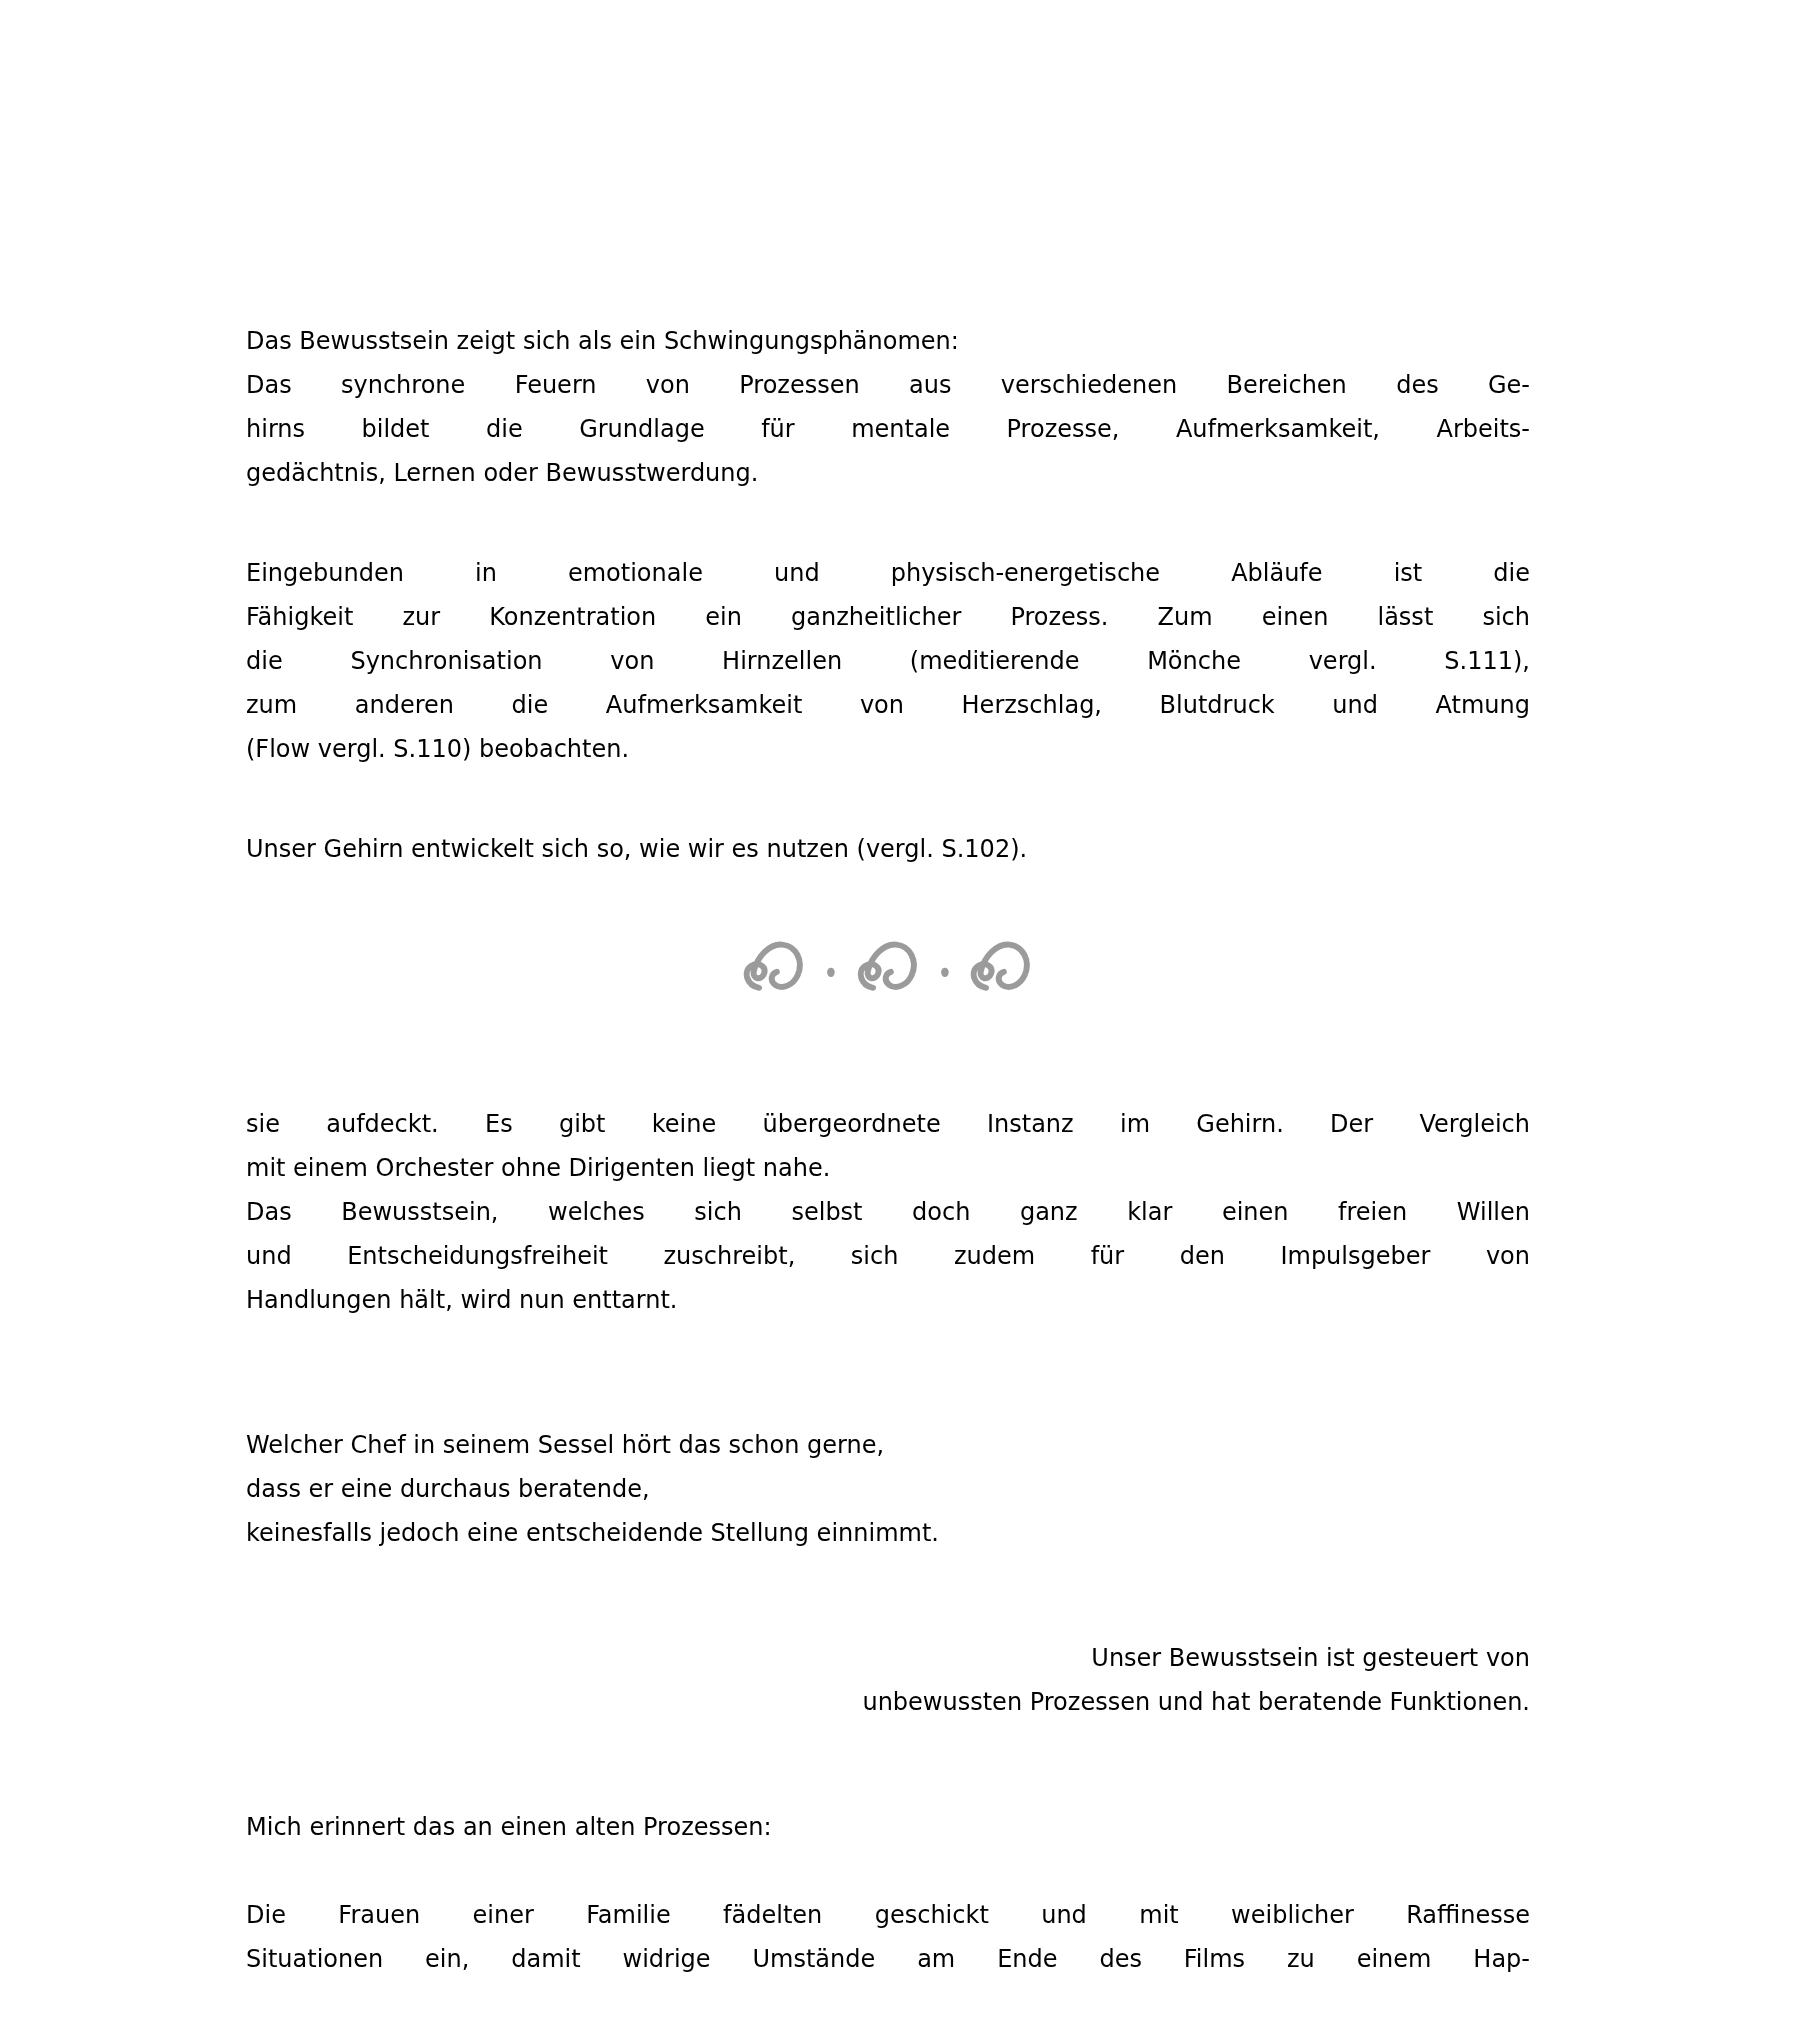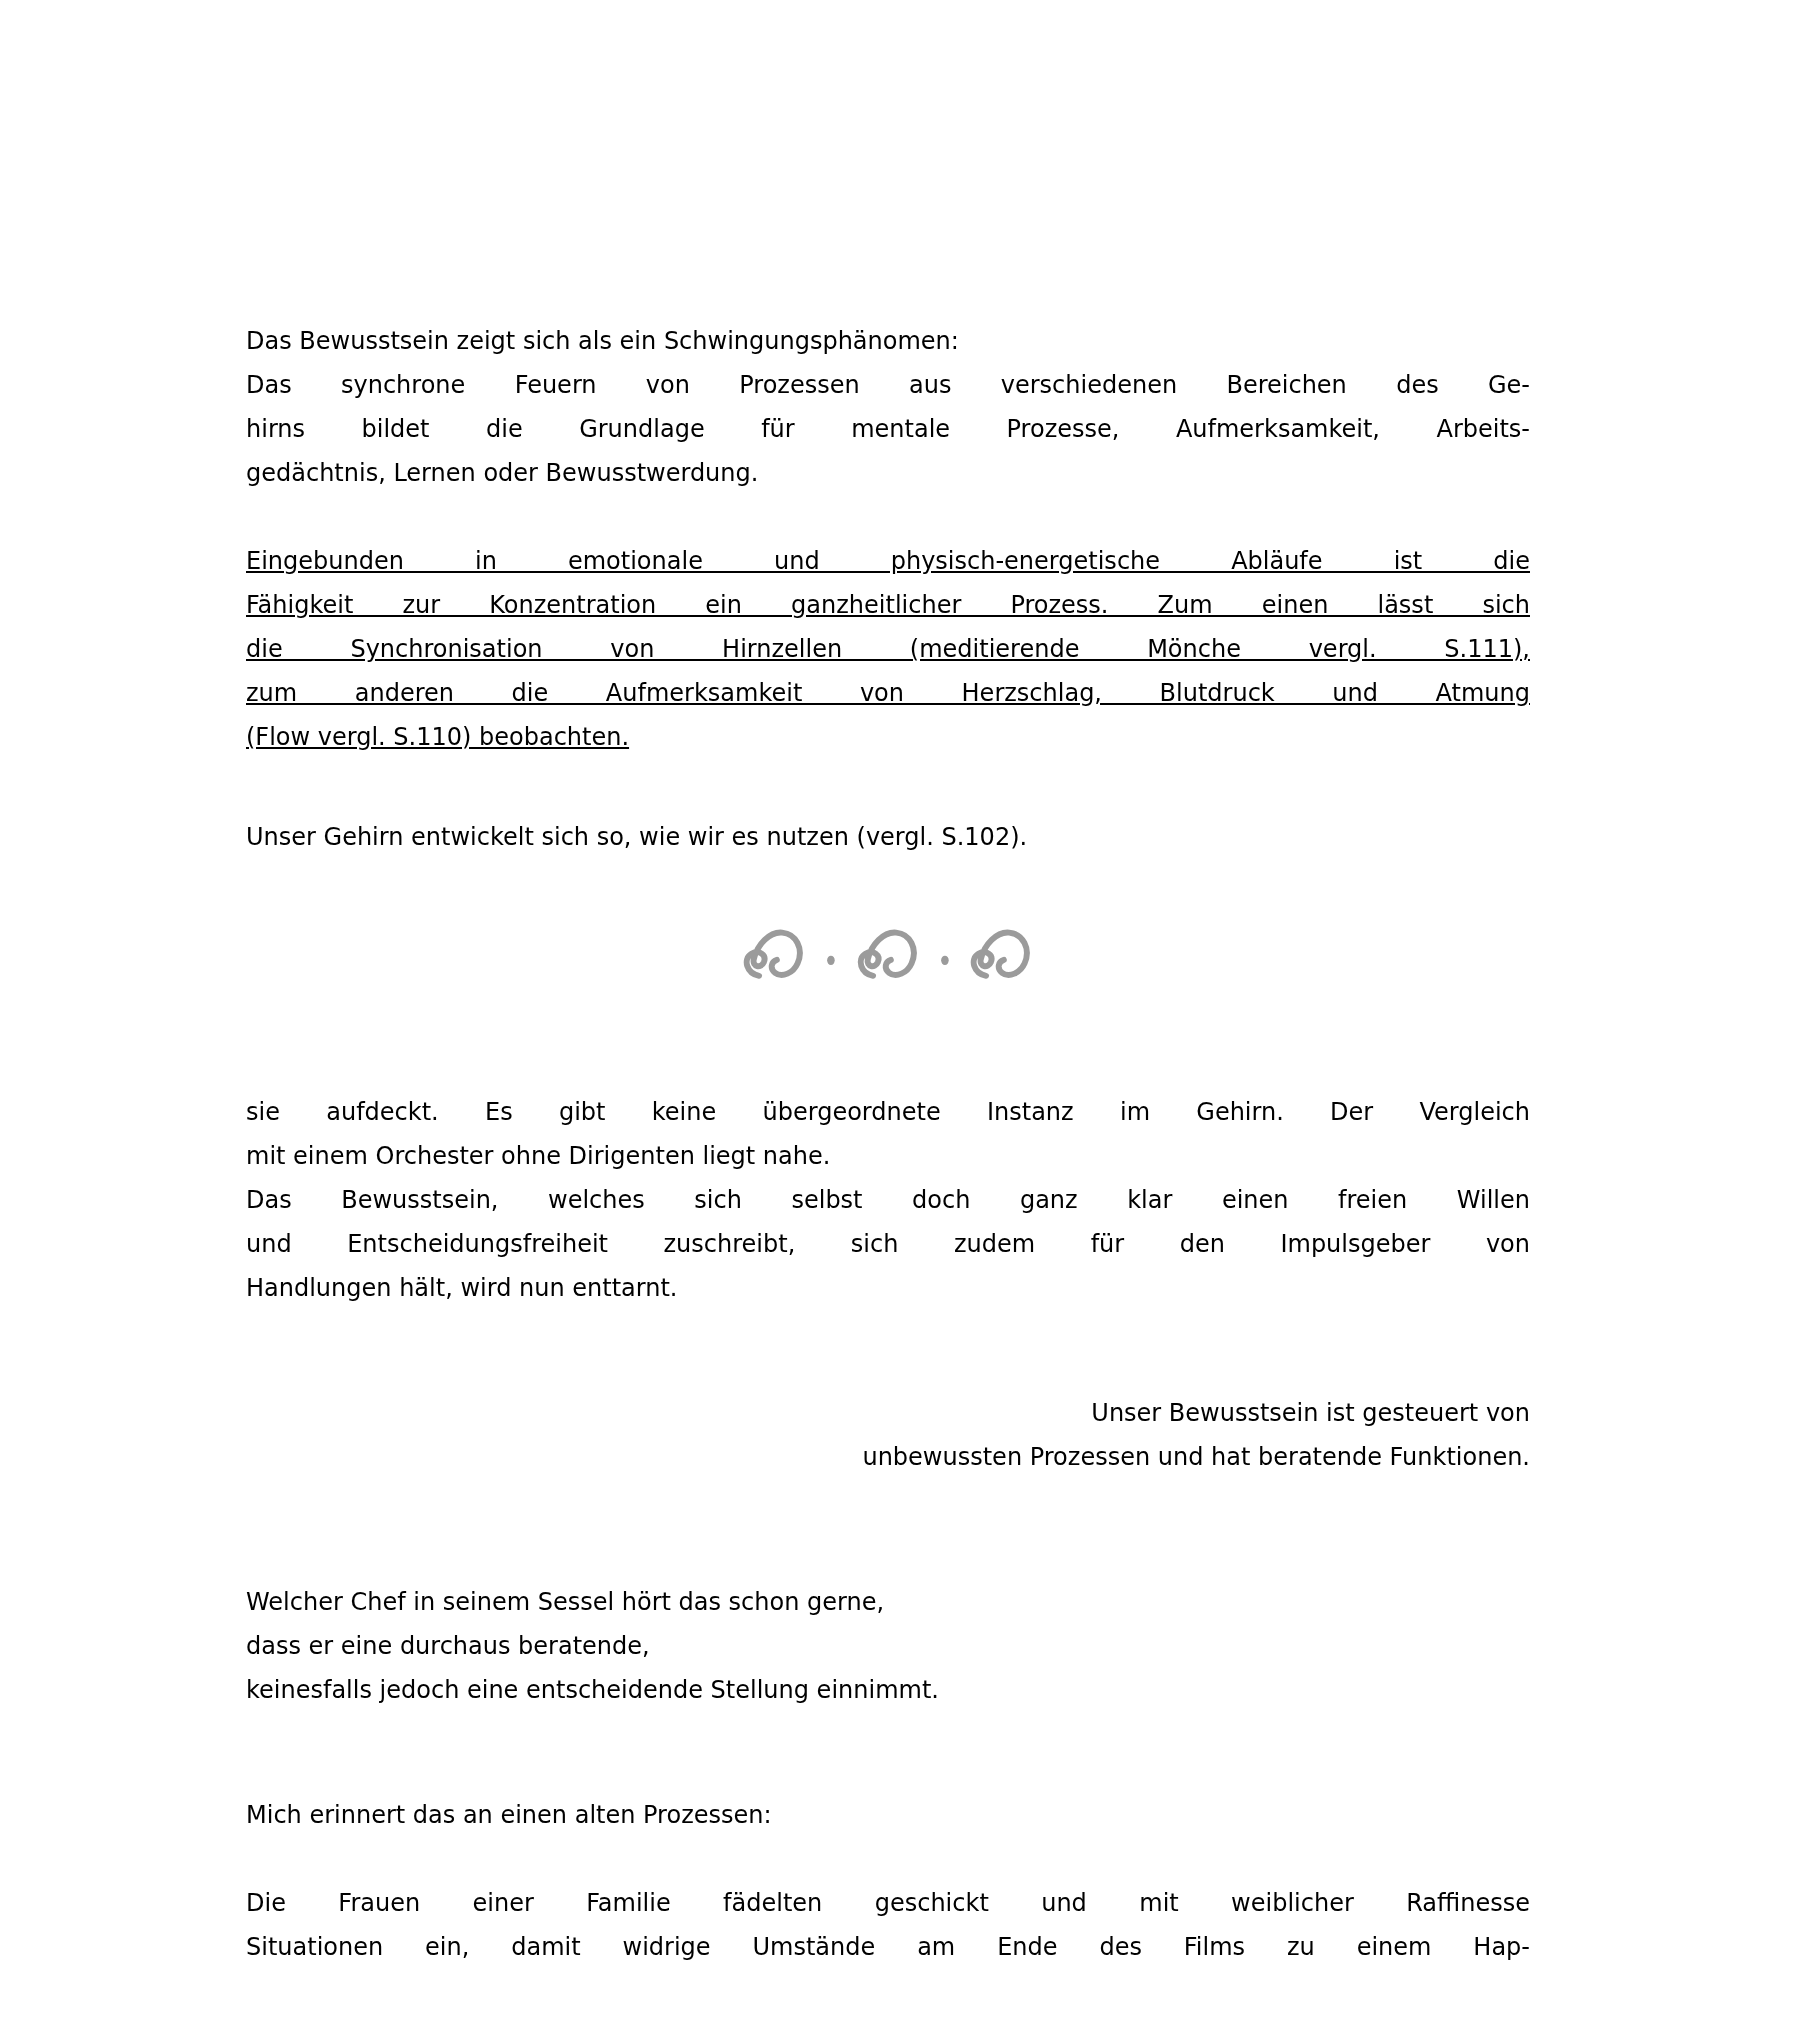--- a/index.html
+++ b/index.html
@@ -51,21 +51,21 @@
 </head>
 <body style="background: rgb(255, 255, 255); color: rgb(0, 0, 0);">
 
 <div id="text-flow">
     <div class="para" style="margin-top: 0px;">
       <div class="line l">Das Bewusstsein zeigt sich als ein Schwingungsphänomen:</div>
       <div class="line j">Das synchrone Feuern von Prozessen aus verschiedenen Bereichen des Ge-</div>
       <div class="line j">hirns bildet die Grundlage für mentale Prozesse, Aufmerksamkeit, Arbeits-</div>
       <div class="line l">gedächtnis, Lernen oder Bewusstwerdung.</div>
     </div>
-    <div class="para" style="margin-top: 44px; text-decoration: underline;">
+    <div class="para" style="margin-top: 56px;">
       <div class="line j">Eingebunden in emotionale und physisch-energetische Abläufe ist die</div>
       <div class="line j">Fähigkeit zur Konzentration ein ganzheitlicher Prozess. Zum einen lässt sich</div>
       <div class="line j">die Synchronisation von Hirnzellen (meditierende Mönche vergl. S.111),</div>
       <div class="line j">zum anderen die Aufmerksamkeit von Herzschlag, Blutdruck und Atmung</div>
       <div class="line l">(Flow vergl. S.110) beobachten.</div>
     </div>
     <div class="para" style="margin-top: 56px;">
       <div class="line l">Unser Gehirn entwickelt sich so, wie wir es nutzen (vergl. S.102).</div>
     </div>
     <div class="orn-row" style="margin-top: 61px;">
@@ -83,28 +83,28 @@
     </div>
     <div class="para" style="margin-top: 101px;">
       <div class="line j">sie aufdeckt. Es gibt keine übergeordnete Instanz im Gehirn. Der Vergleich</div>
       <div class="line l">mit einem Orchester ohne Dirigenten liegt nahe.</div>
     </div>
     <div class="para" style="">
       <div class="line j">Das Bewusstsein, welches sich selbst doch ganz klar einen freien Willen</div>
       <div class="line j">und Entscheidungsfreiheit zuschreibt, sich zudem für den Impulsgeber von</div>
       <div class="line l">Handlungen hält, wird nun enttarnt.</div>
     </div>
-    <div class="para" style="margin-top: 81px;">
-      <div class="line r">Unser Bewusstsein ist gesteuert von</div>
-      <div class="line r">unbewussten Prozessen und hat beratende Funktionen.</div>
-    </div>
     <div class="para" style="margin-top: 101px;">
       <div class="line l">Welcher Chef in seinem Sessel hört das schon gerne,</div>
       <div class="line l">dass er eine durchaus beratende,</div>
       <div class="line l">keinesfalls jedoch eine entscheidende Stellung einnimmt.</div>
+    </div>
+    <div class="para" style="margin-top: 81px;">
+      <div class="line r">Unser Bewusstsein ist gesteuert von</div>
+      <div class="line r">unbewussten Prozessen und hat beratende Funktionen.</div>
     </div>
     <div class="para" style="margin-top: 81px;">
       <div class="line l">Mich erinnert das an einen alten Prozessen:</div>
     </div>
     <div class="para" style="margin-top: 44px;">
       <div class="line j">Die Frauen einer Familie fädelten geschickt und mit weiblicher Raffinesse</div>
       <div class="line j">Situationen ein, damit widrige Umstände am Ende des Films zu einem Hap-</div>
     </div>
   </div>
 

